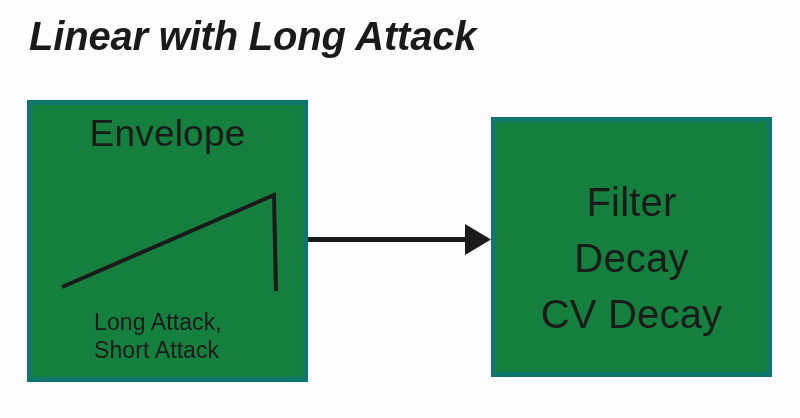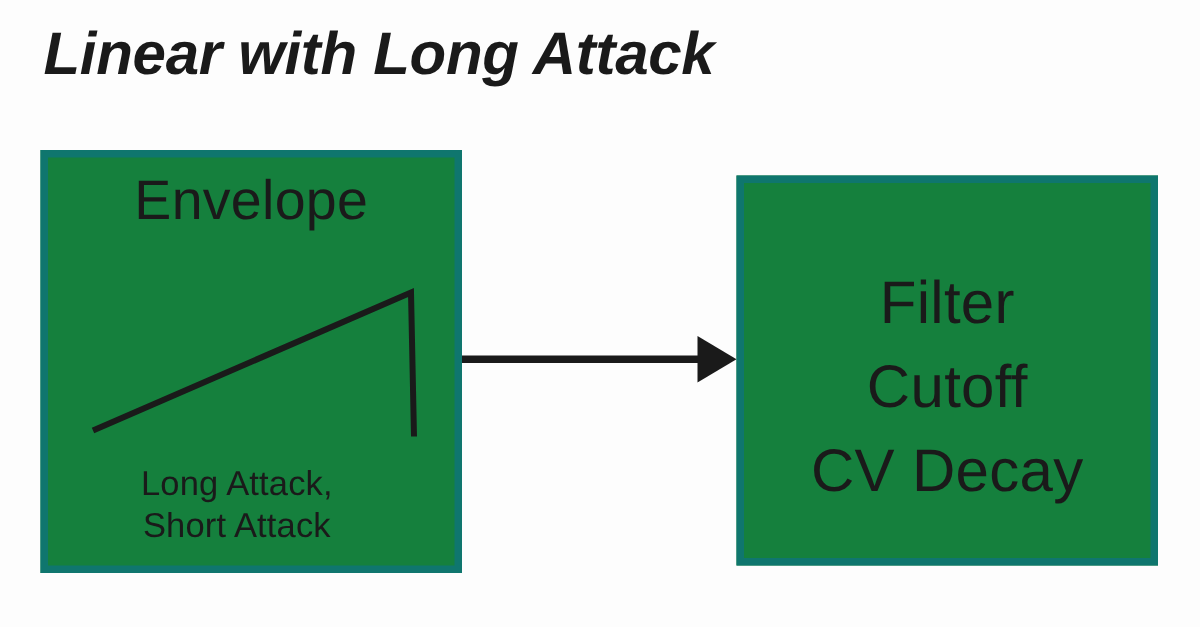--- a/index.html
+++ b/index.html
@@ -76,21 +76,21 @@
   #envelope-caption {
     position: absolute;
     left: 62px;
     top: 203px;
     font-size: 23px;
     line-height: 28px;
     text-align: left;
     letter-spacing: 0.1px;
     color: #1a1a1a;
   }
-  #envelope-caption .cap-line { display: block; white-space: nowrap; text-align: center; }
+  #envelope-caption .cap-line { display: block; white-space: nowrap; }
 
   
   #filter-label {
     position: absolute;
     left: 0;
     right: 0;
     top: 52px;
     text-align: center;
     font-size: 40px;
     line-height: 56px;
@@ -132,18 +132,18 @@
   </div>
 
   <svg id="connector-arrow" viewBox="0 0 200 60">
     <line x1="8" y1="29.5" x2="170" y2="29.5" stroke="#1a1a1a" stroke-width="5"></line>
     <polygon points="165,14 191,29.5 165,45" fill="#1a1a1a"></polygon>
   </svg>
 
   <div id="filter-box" class="node-box">
     <div id="filter-label">
       <span class="filter-line">Filter</span>
-      <span class="filter-line">Cutoff</span>
+      <span class="filter-line">Decay</span>
       <span class="filter-line">CV Decay</span>
     </div>
   </div>
 
 </div>
 
 </body></html>

